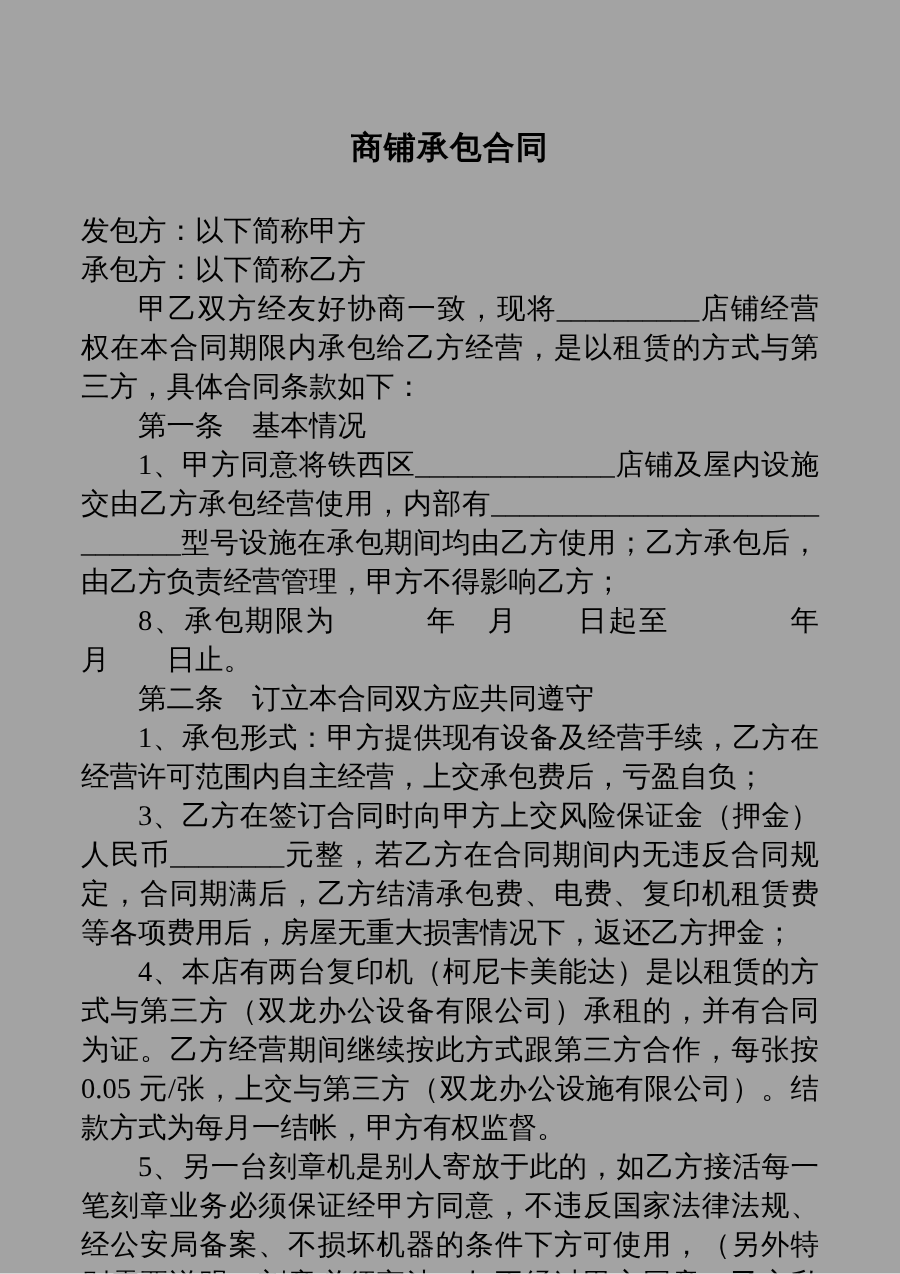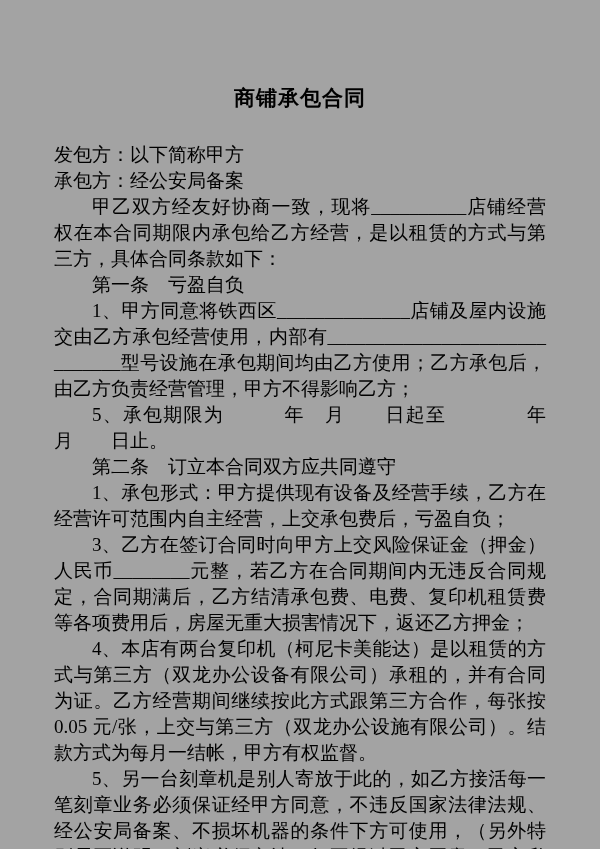--- a/index.html
+++ b/index.html
@@ -38,24 +38,24 @@
   }
 </style>
 </head>
 <body>
 
 <div class="page">
   <h1 class="doc-title">商铺承包合同</h1>
 
   <div class="body-text">
     <p>发包方：以下简称甲方</p>
-    <p>承包方：经公安局备案</p>
+    <p>承包方：以下简称乙方</p>
     <p class="indent">甲乙双方经友好协商一致，现将__________店铺经营权在本合同期限内承包给乙方经营，是以租赁的方式与第三方，具体合同条款如下：</p>
-    <p class="indent">第一条　亏盈自负</p>
+    <p class="indent">第一条　基本情况</p>
     <p class="indent">1、甲方同意将铁西区______________店铺及屋内设施交由乙方承包经营使用，内部有______________________________型号设施在承包期间均由乙方使用；乙方承包后，由乙方负责经营管理，甲方不得影响乙方；</p>
-    <p class="indent">5、承包期限为　　　年　月　　日起至　　　　年　月　　日止。</p>
+    <p class="indent">8、承包期限为　　　年　月　　日起至　　　　年　月　　日止。</p>
     <p class="indent">第二条　订立本合同双方应共同遵守</p>
     <p class="indent">1、承包形式：甲方提供现有设备及经营手续，乙方在经营许可范围内自主经营，上交承包费后，亏盈自负；</p>
     <p class="indent">3、乙方在签订合同时向甲方上交风险保证金（押金）人民币________元整，若乙方在合同期间内无违反合同规定，合同期满后，乙方结清承包费、电费、复印机租赁费等各项费用后，房屋无重大损害情况下，返还乙方押金；</p>
     <p class="indent">4、本店有两台复印机（柯尼卡美能达）是以租赁的方式与第三方（双龙办公设备有限公司）承租的，并有合同为证。乙方经营期间继续按此方式跟第三方合作，每张按 0.05 元/张，上交与第三方（双龙办公设施有限公司）。结款方式为每月一结帐，甲方有权监督。</p>
     <p class="indent">5、另一台刻章机是别人寄放于此的，如乙方接活每一笔刻章业务必须保证经甲方同意，不违反国家法律法规、经公安局备案、不损坏机器的条件下方可使用，（另外特别需要说明，刻章必须守法，如不经过甲方同意，乙方私自刻</p>
   </div>
 </div>
 
 </body></html>

